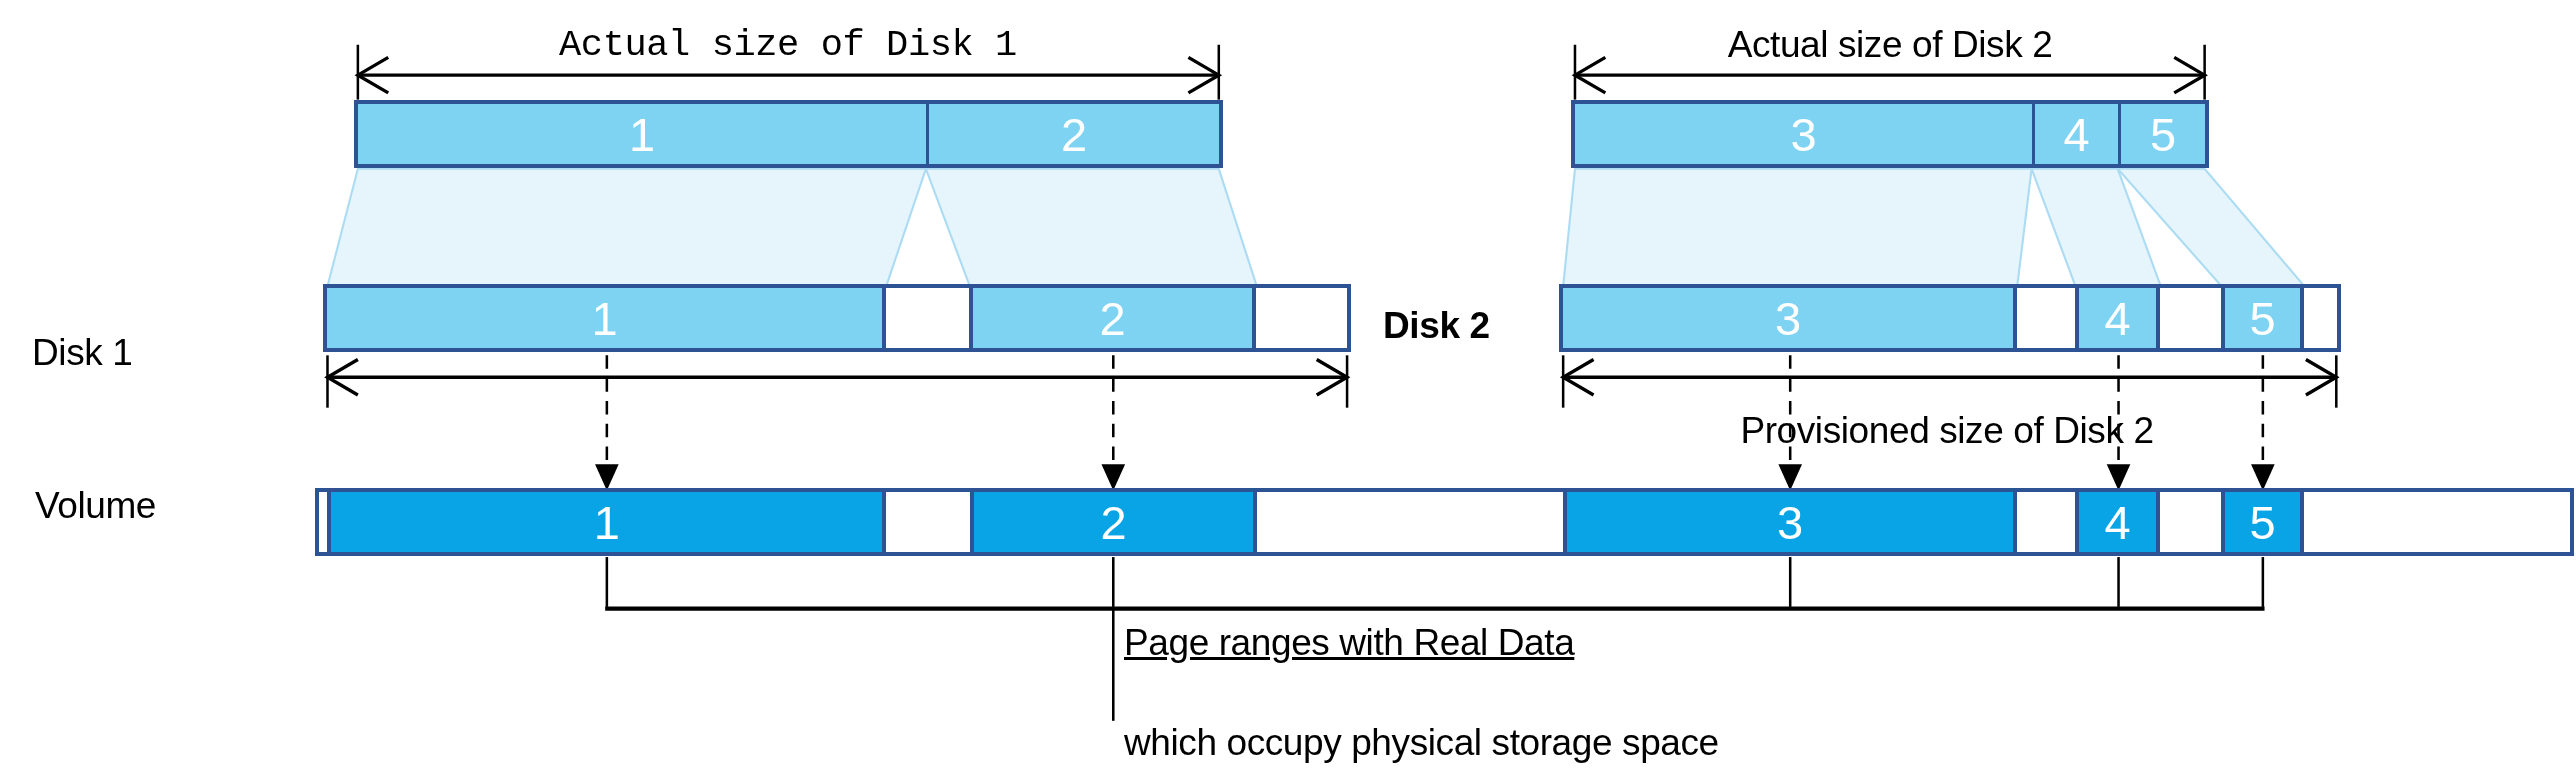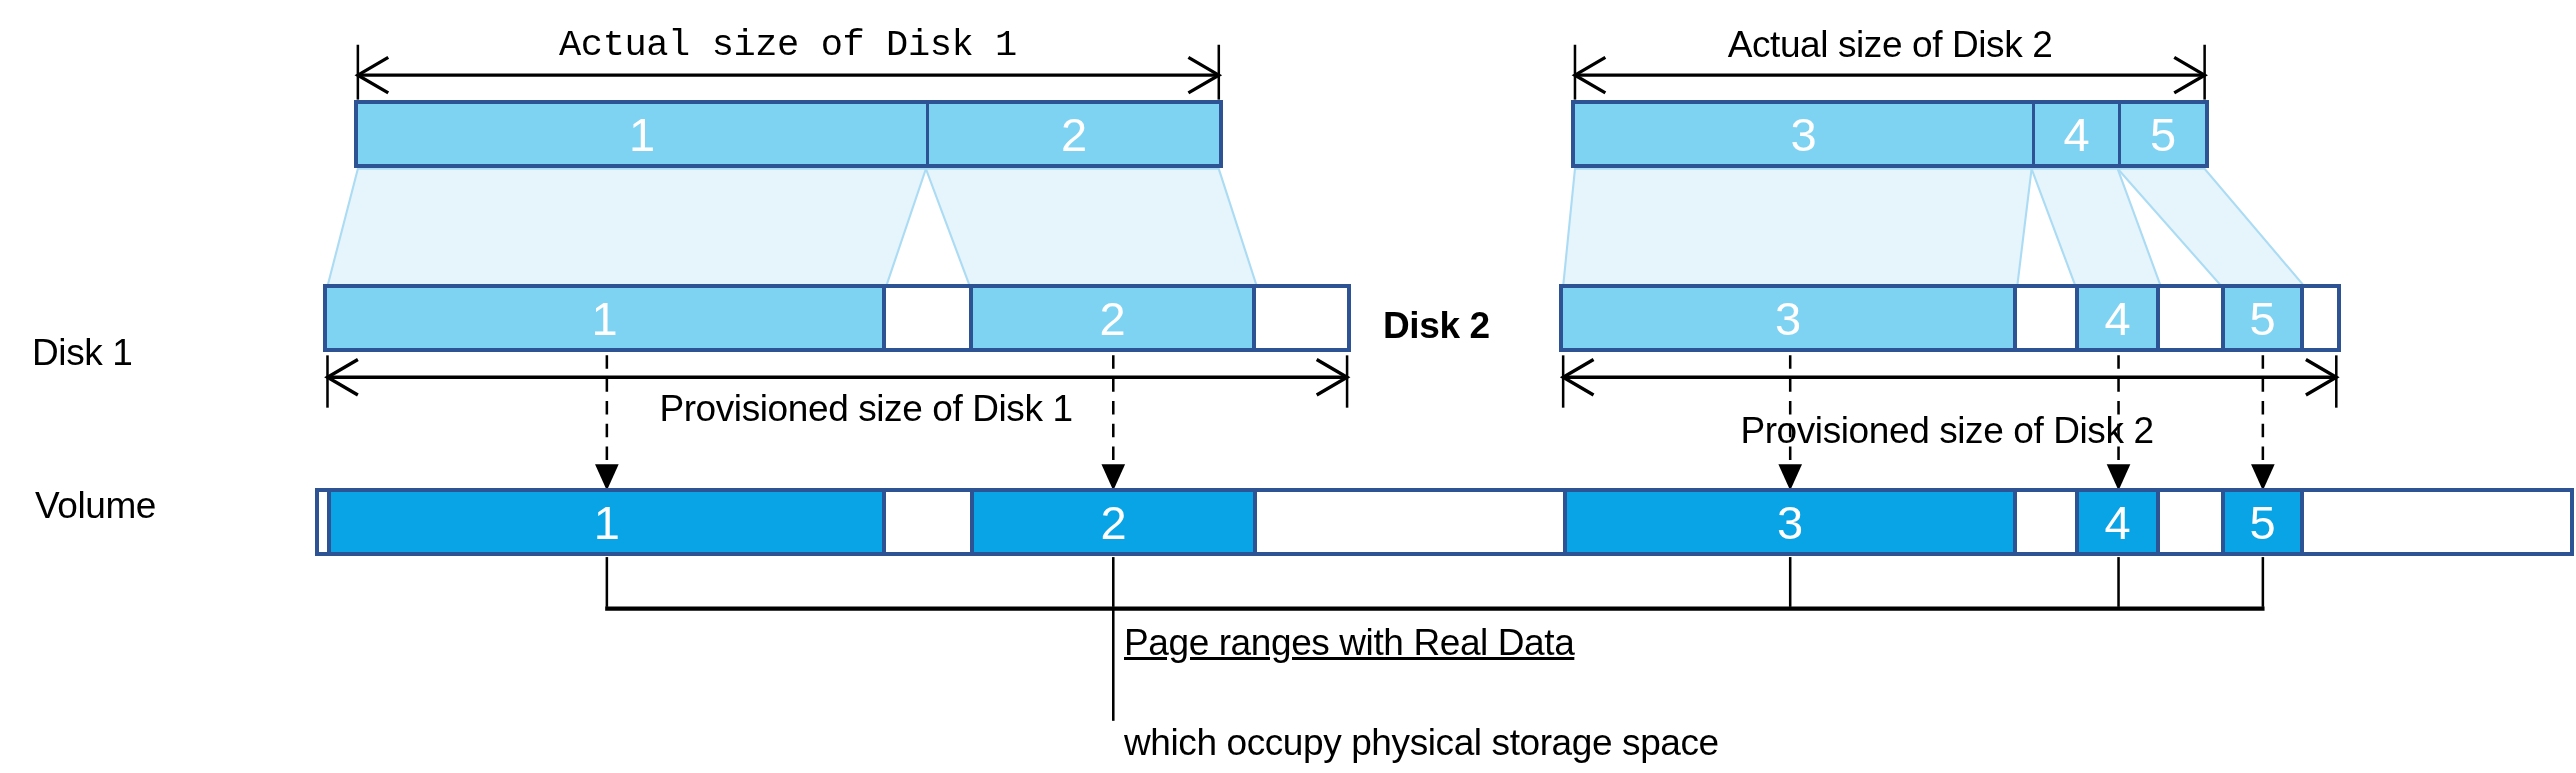--- a/index.html
+++ b/index.html
@@ -150,21 +150,20 @@
     <div class="pseg vseg" style="left:1756px;width:85px;">4</div>
     <div class="pseg vseg" style="left:1902px;width:83px;">5</div>
   </div>
 
   <div class="lbl center" style="left:366px;top:23px;width:844px;font-family:Liberation Mono, monospace;">Actual size of Disk 1</div>
   <div class="lbl center" style="left:1468px;top:23px;width:844px;">Actual size of Disk 2</div>
 
   <div class="lbl" style="left:32px;top:296px;margin-top:35px;">Disk 1</div>
   <div class="lbl" style="left:1383px;top:304px;font-weight:bold;">Disk 2</div>
 
-  <div class="lbl center" style="left:444px;top:387px;width:844px;">Provisioned size of Disk 1</div>
   <div class="lbl center" style="left:1525px;top:409px;width:844px;">Provisioned size of Disk 2</div>
 
   <div class="lbl" style="left:35px;top:484px;">Volume</div>
 
   <div class="lbl" style="left:1124px;top:621px;text-decoration:underline;">Page ranges with Real Data</div>
   <div class="lbl" style="left:1124px;top:689px;margin-top:32px;">which occupy physical storage space</div>
 
 </div>
 
 

